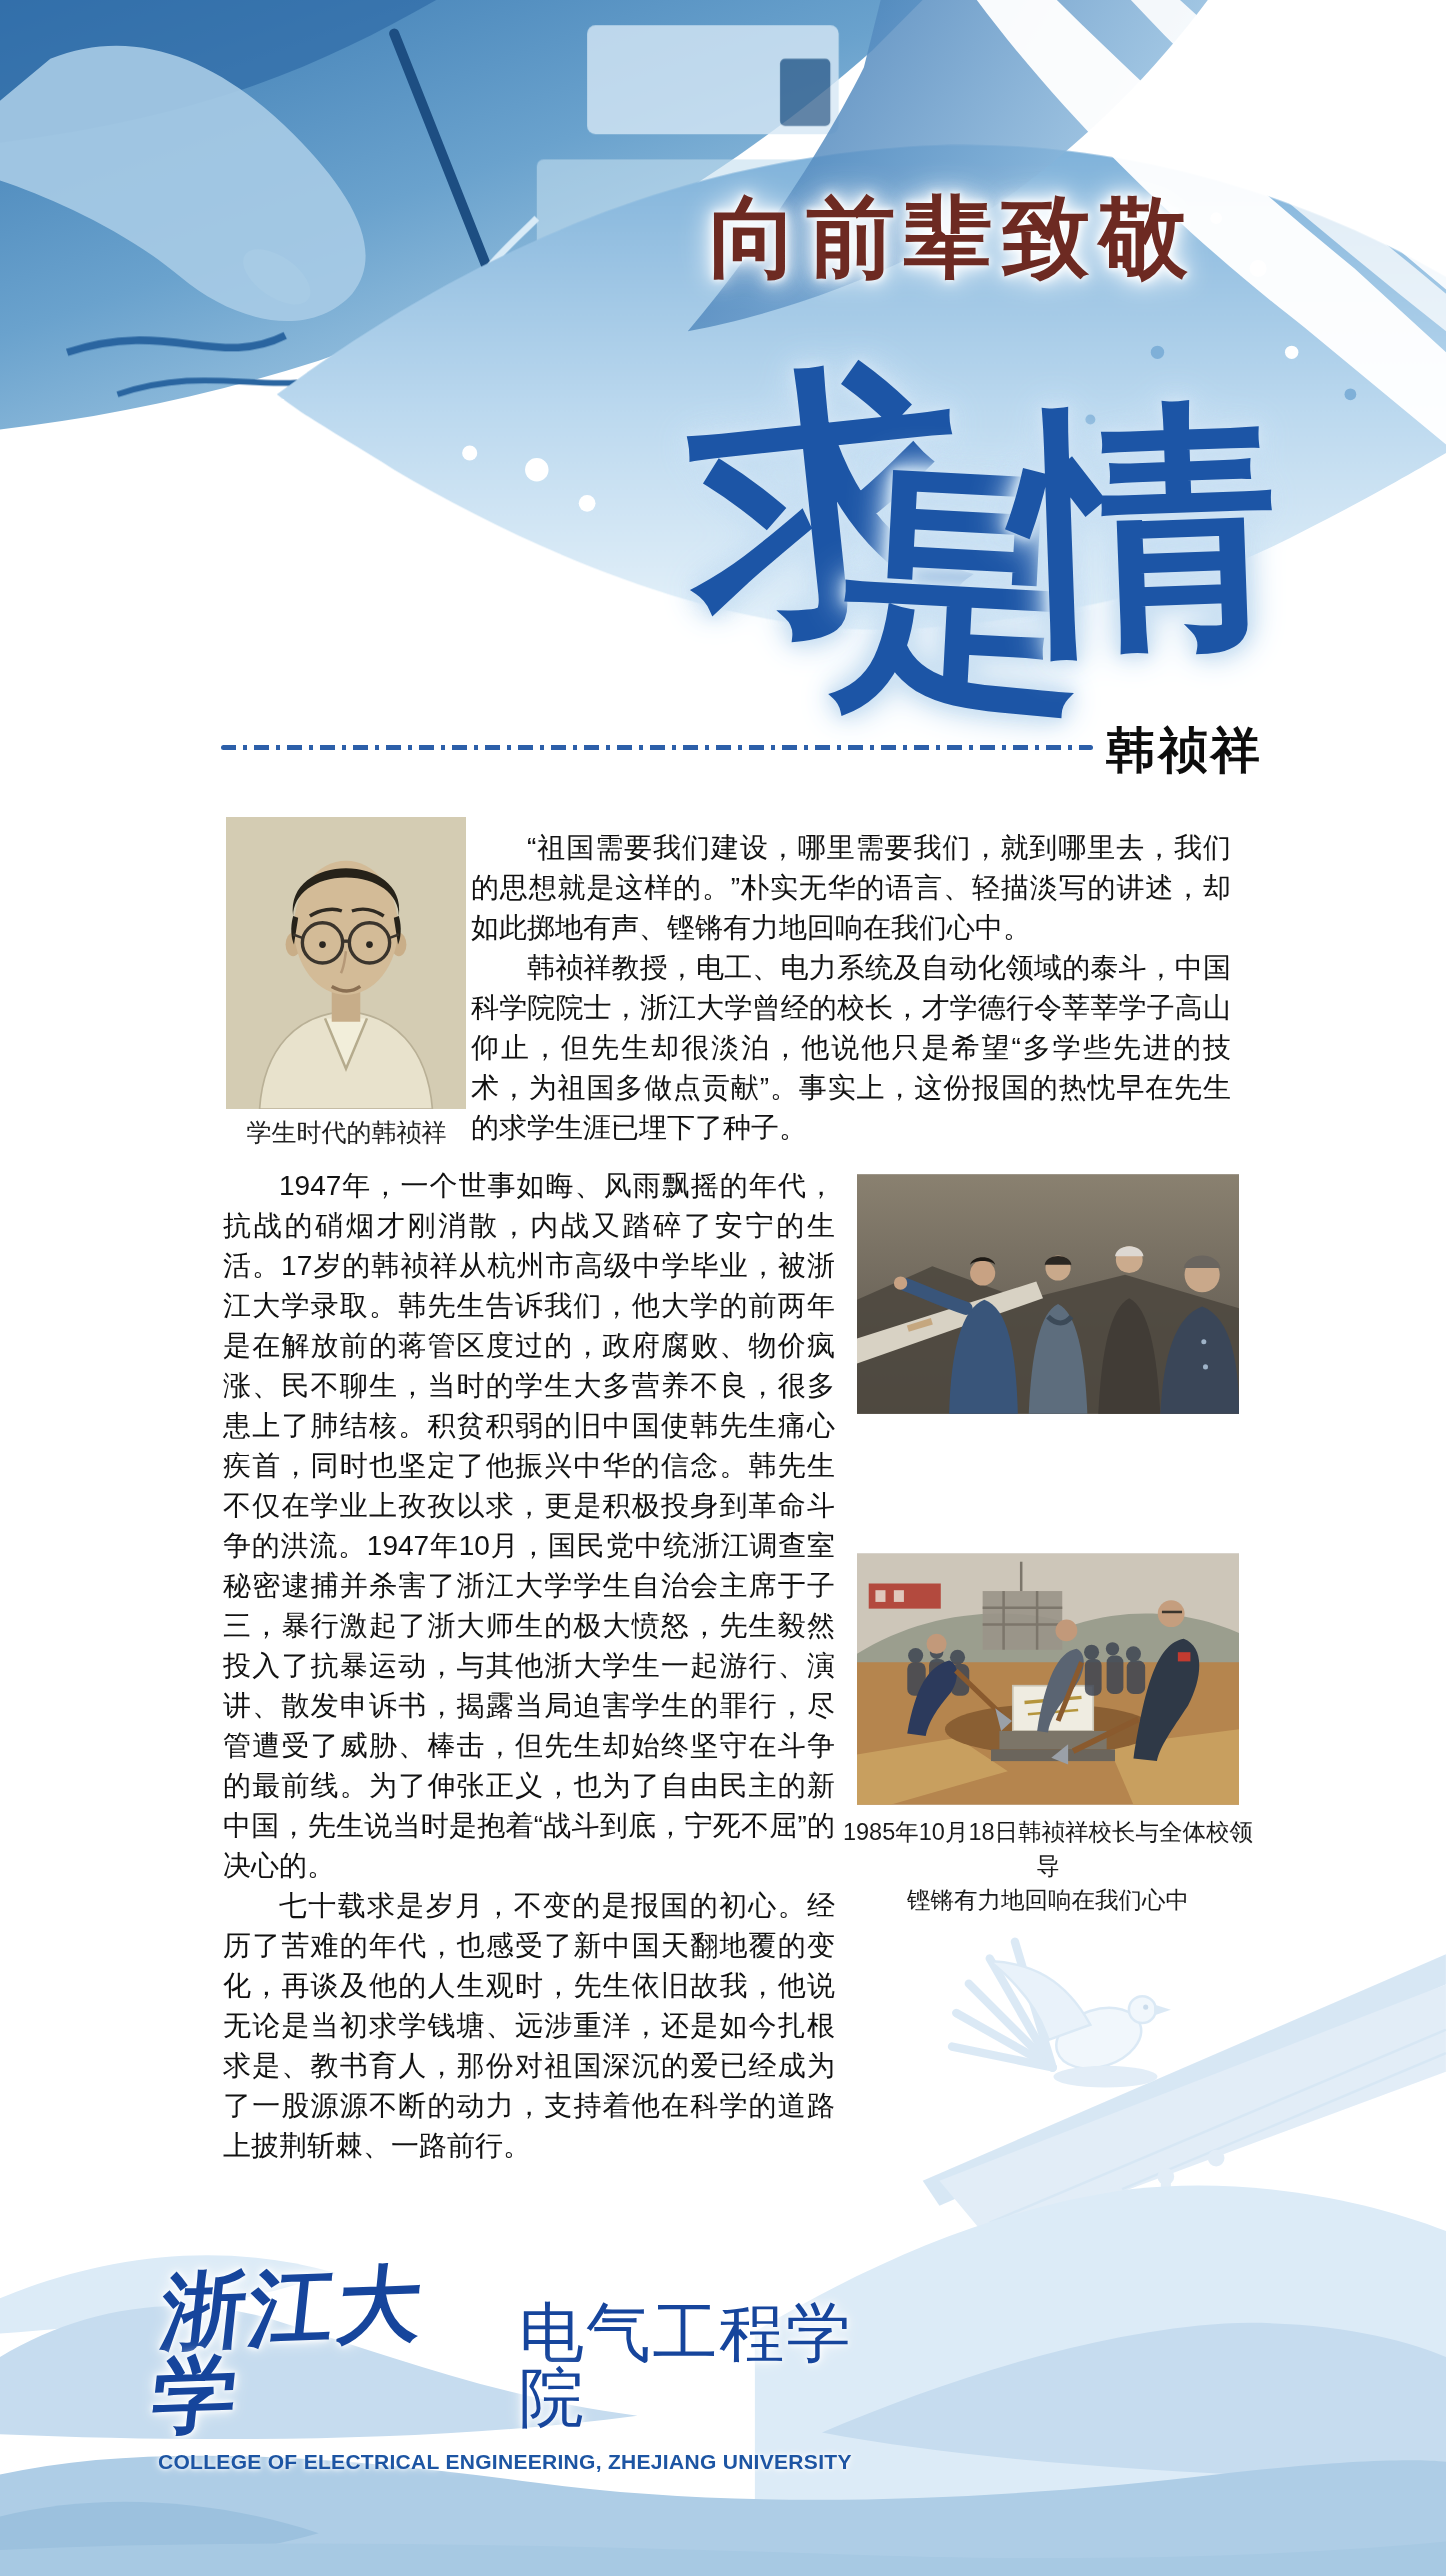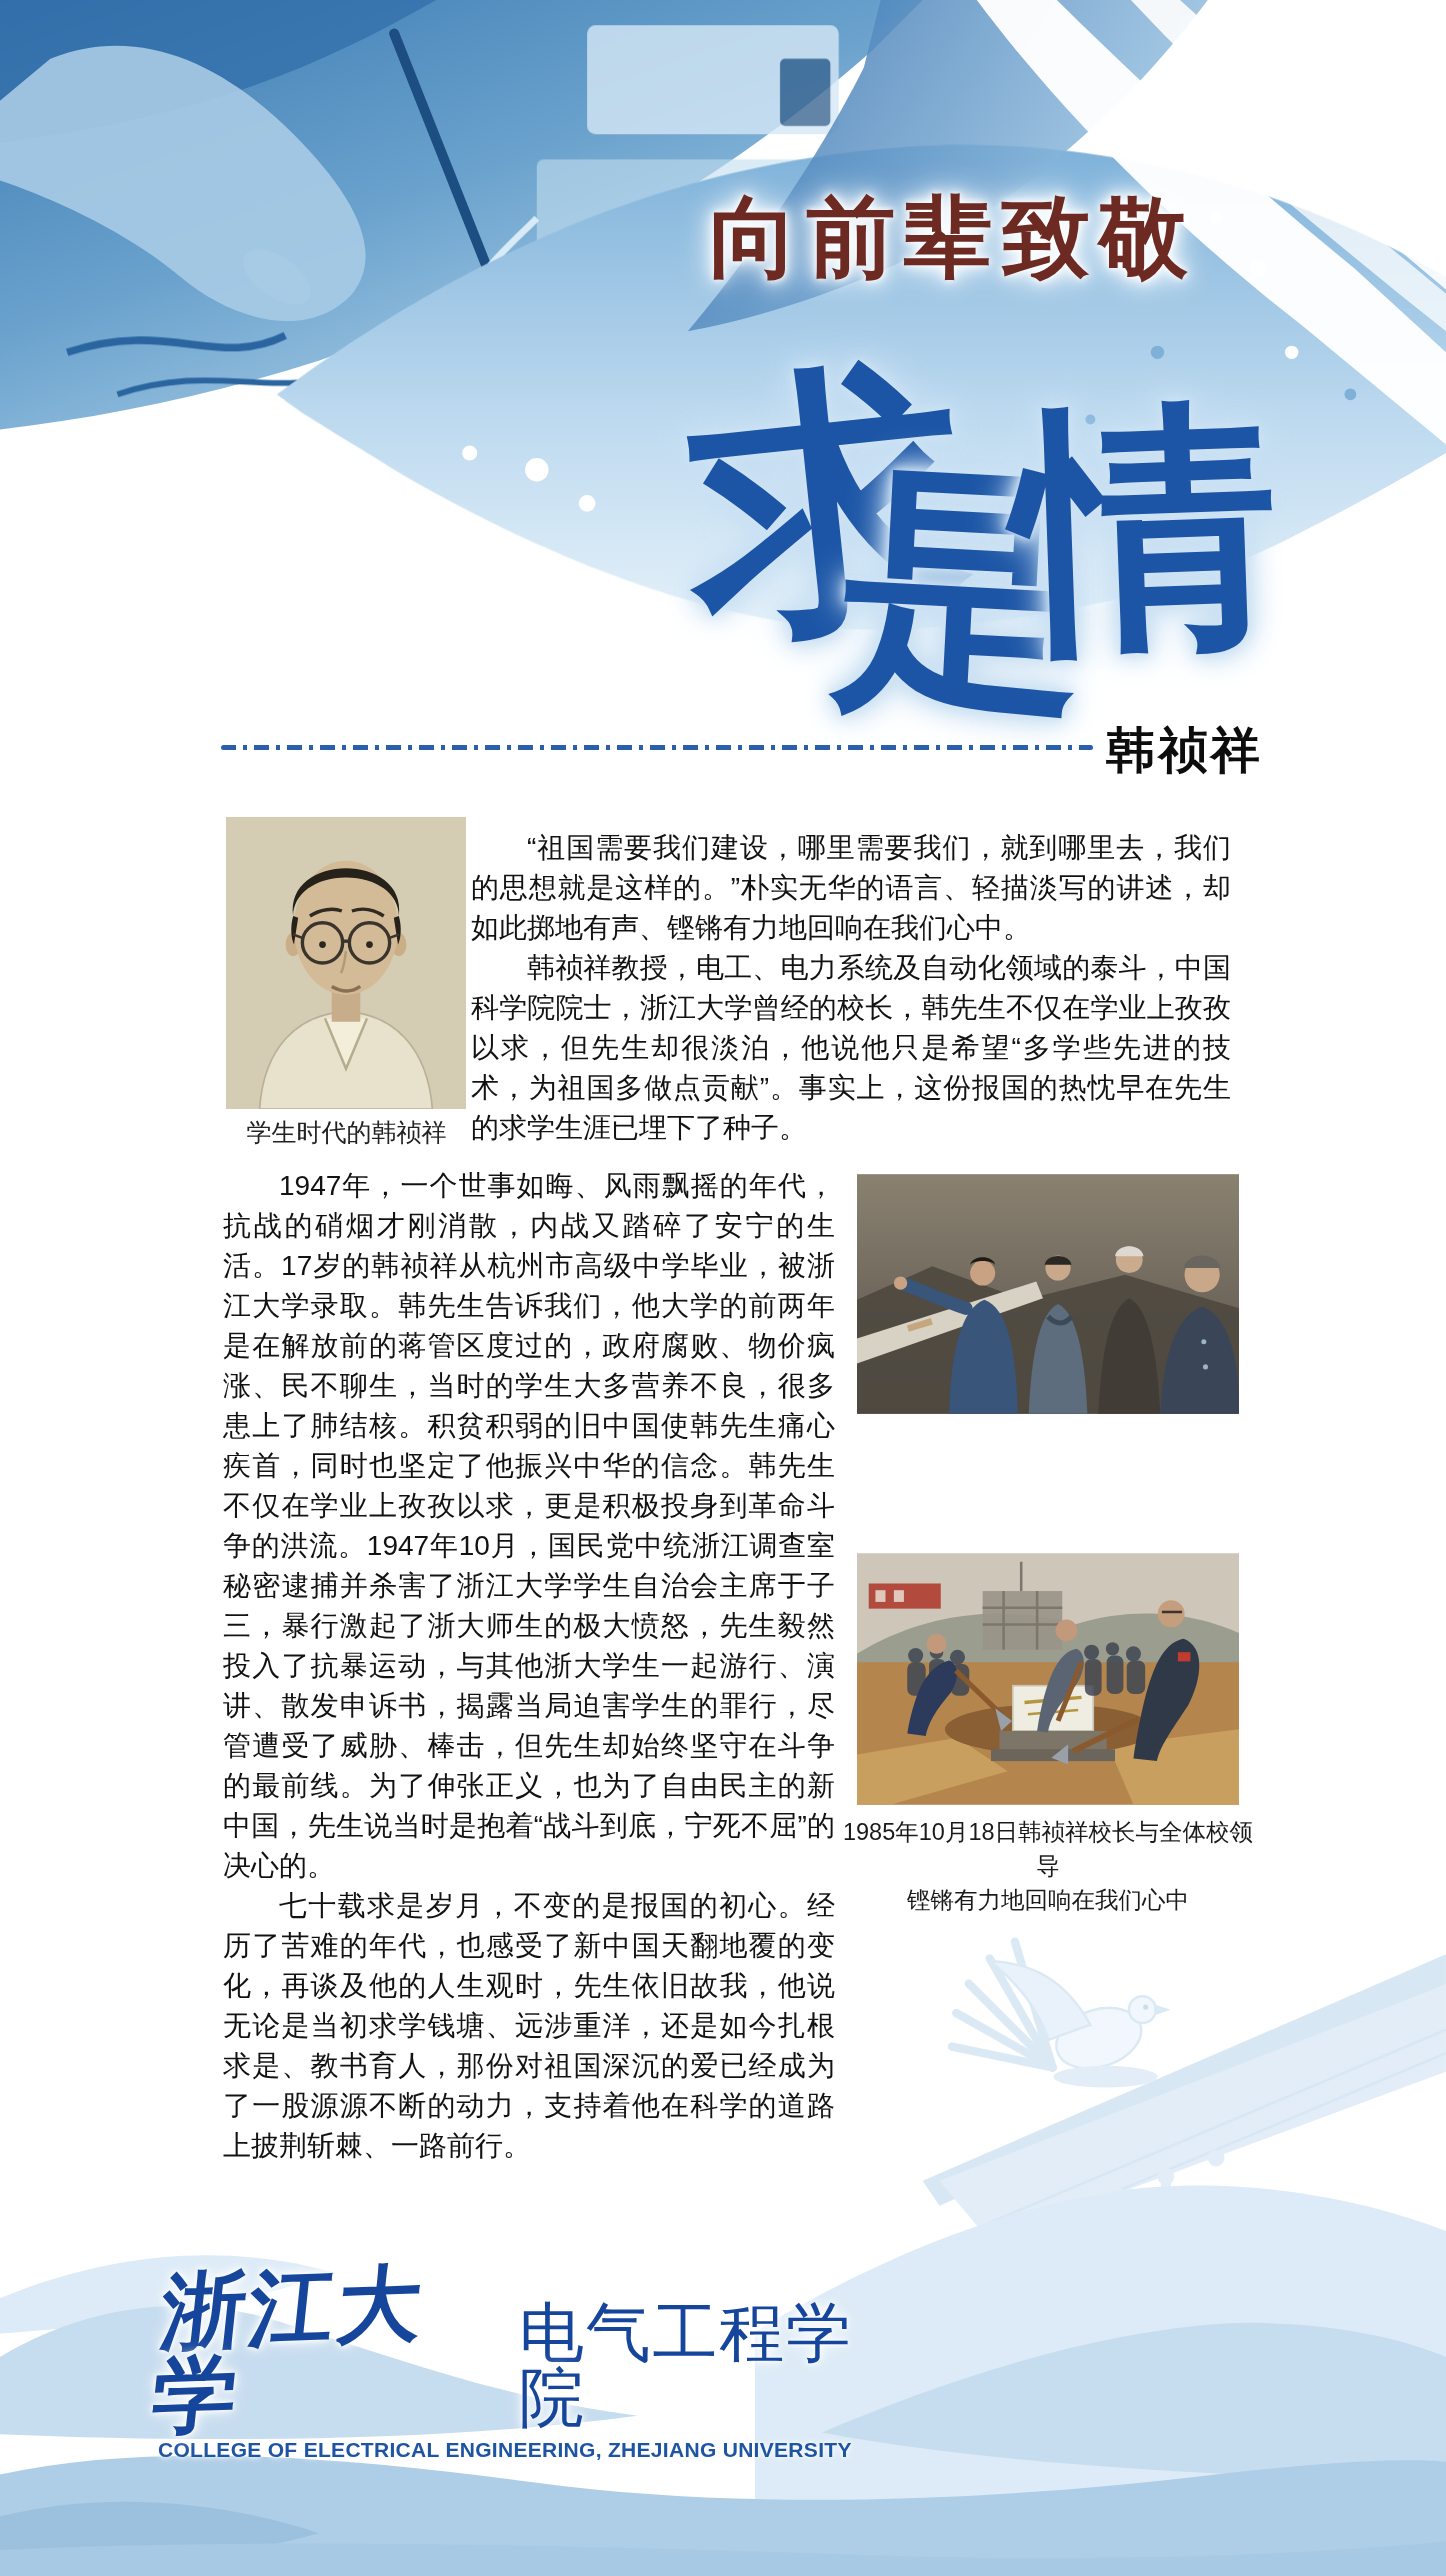--- a/index.html
+++ b/index.html
@@ -38,21 +38,21 @@
   .student-caption{left:198px;top:1116px;width:297px;font-size:25px;color:#222;text-align:center;}
 
   
   .logo-block{left:158px;top:2265px;width:755px;}
   .logo-row{display:flex;align-items:flex-end;}
   .logo-zju{font-size:84px;font-weight:bold;color:#16459c;line-height:1;
     font-family:"Liberation Serif","DejaVu Serif",serif;transform:skewX(-8deg) rotate(-2deg);
     letter-spacing:3.4px;text-shadow:0 0 5px #fff,0 0 10px #fff,0 0 17px #fff;}
   .logo-college{font-size:65px;font-weight:400;color:#16459c;line-height:1;margin-left:17px;
     letter-spacing:1.7px;padding-bottom:3.4px;text-shadow:0 0 5px #fff,0 0 10px #fff,0 0 17px #fff;}
-  .logo-en{margin-top:5px;font-size:21px;font-weight:bold;color:#1d55a3;letter-spacing:0.3px;
+  .logo-en{margin-top:17px;font-size:21px;font-weight:bold;color:#1d55a3;letter-spacing:0.3px;
     text-shadow:0 0 4.2px #fff,0 0 8.4px #fff;}
 </style>
 </head>
 <body>
 
 <div class="poster">
 
   <svg class="abs" style="left:0;top:0" width="1446" height="755" viewBox="0 0 1724 900" aria-hidden="true">
     <defs>
       <linearGradient id="gPhoto" x1="0" y1="0" x2="0.75" y2="1">
@@ -122,21 +122,21 @@
   <div class="abs callig callig-qiu">求</div>
   <div class="abs callig callig-shi">是</div>
   <div class="abs callig callig-qing">情</div>
 
 
   <div class="abs divider"></div>
   <div class="abs person-name">韩祯祥</div>
 
   <div class="abs intro-block">
     <p class="para">“祖国需要我们建设，哪里需要我们，就到哪里去，我们的思想就是这样的。”朴实无华的语言、轻描淡写的讲述，却如此掷地有声、铿锵有力地回响在我们心中。</p>
-    <p class="para">韩祯祥教授，电工、电力系统及自动化领域的泰斗，中国科学院院士，浙江大学曾经的校长，韩先生不仅在学业上孜孜以求，但先生却很淡泊，他说他只是希望“多学些先进的技术，为祖国多做点贡献”。事实上，这份报国的热忱早在先生的求学生涯已埋下了种子。</p>
+    <p class="para">韩祯祥教授，电工、电力系统及自动化领域的泰斗，中国科学院院士，浙江大学曾经的校长，才学德行令莘莘学子高山仰止，但先生却很淡泊，他说他只是希望“多学些先进的技术，为祖国多做点贡献”。事实上，这份报国的热忱早在先生的求学生涯已埋下了种子。</p>
   </div>
 
   <div class="abs photo-frame" style="left:226px;top:817px;width:240px;height:292px">
     <svg width="240" height="292" viewBox="0 0 286 348" aria-hidden="true">
       <rect width="286" height="348" fill="#d8d1b8"></rect>
       <rect width="286" height="348" fill="#c9c1a5" opacity="0.25"></rect>
       <path d="M40,348 C45,275 85,235 143,232 C200,235 240,275 246,348 Z" fill="#e8e2cc" stroke="#b9b096" stroke-width="2"></path>
       <path d="M118,240 L143,300 L168,240" stroke="#b5ab8d" stroke-width="3" fill="#f2eeda"></path>
       <rect x="126" y="200" width="34" height="44" fill="#c7ad89"></rect>
       <ellipse cx="80" cy="152" rx="9" ry="14" fill="#c9ae88"></ellipse>

